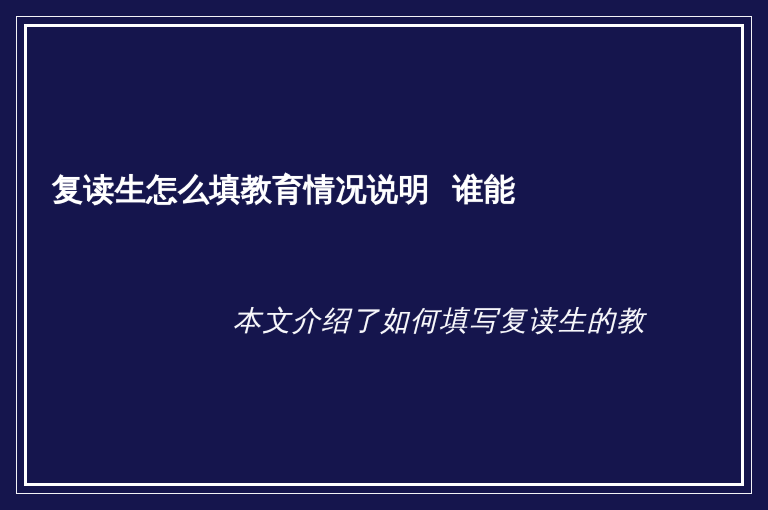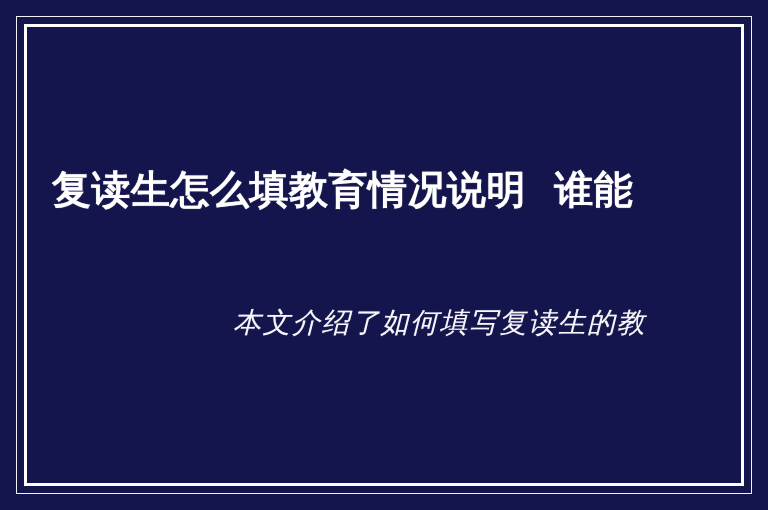--- a/index.html
+++ b/index.html
@@ -43,21 +43,21 @@
   }
 
   
   .headline {
     position: absolute;
     left: 52px;
     top: 62px;
     width: 640px;
     color: #ffffff;
     font-family: "DejaVu Sans", "Liberation Sans", sans-serif;
-    font-size: 39px;
+    font-size: 31px;
     font-weight: 700;
     line-height: 51px;
     letter-spacing: 0.5px;
     white-space: pre-wrap;
     text-shadow: 0 0 1px rgba(255,255,255,0.55);
   }
   .headline .hl-line {
     display: block;
   }
 
@@ -73,20 +73,21 @@
     font-style: italic;
     font-weight: 400;
     line-height: 49px;
     letter-spacing: 1.5px;
     white-space: pre-wrap;
     word-break: break-all;
     text-shadow: 0 0 1px rgba(255,255,255,0.35);
   }
   .bodycopy .bc-line {
     display: block;
+    font-family: Liberation Mono, monospace;
   }
 </style>
 </head>
 <body>
 
 <div id="poster">
 
   <div class="frame-outer"></div>
   <div class="frame-inner"></div>
 

